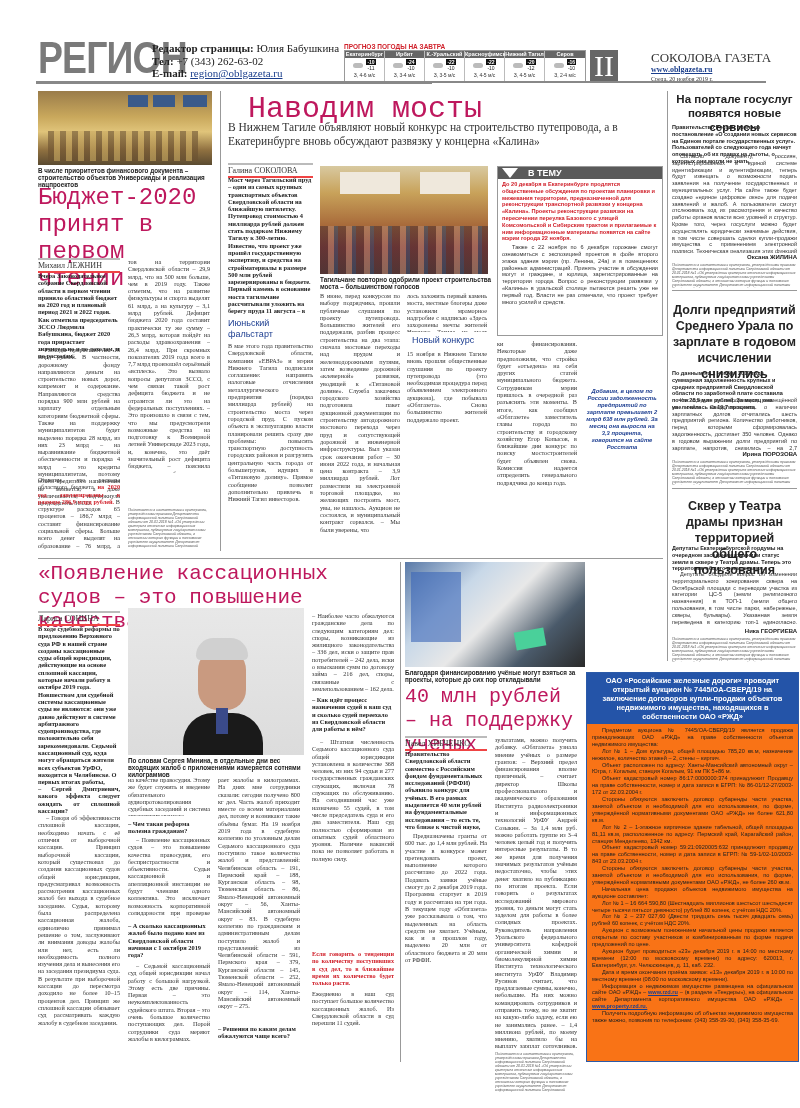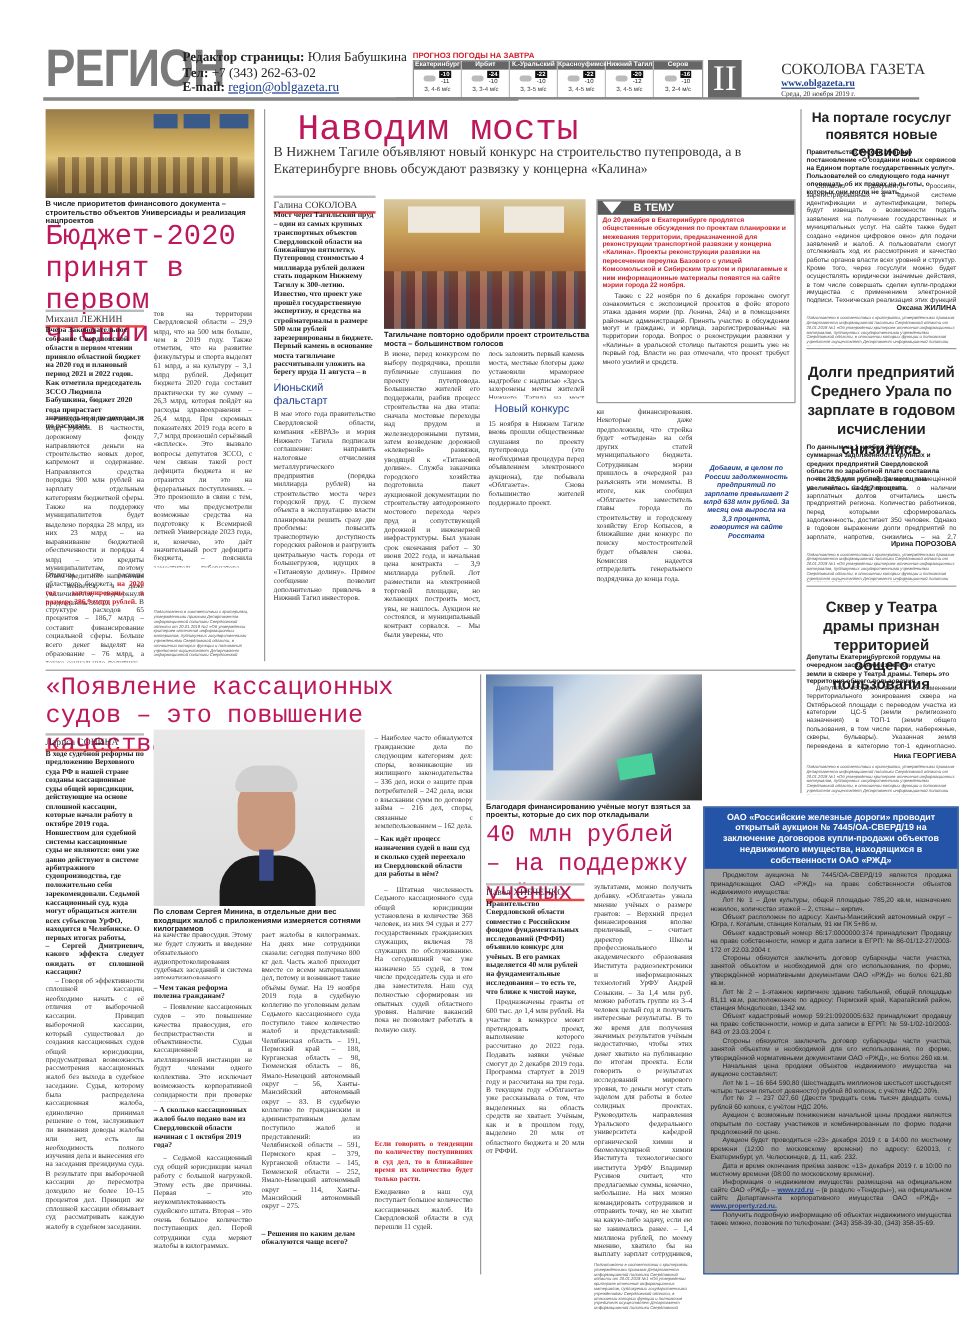--- a/index.html
+++ b/index.html
@@ -38,21 +38,21 @@
 .vrule{background:#999;width:1px}
 .hrule{background:#999;height:1px}
 .subhead{font-family:"Liberation Sans",sans-serif;font-weight:normal;color:#1e3f91;font-size:11px}
 .tema{left:497px;top:166px;width:166px;height:170px;border:1px solid #999}
 .tema-head{height:12px;background:#5a5a5a;color:#fff;font-family:"Liberation Sans",sans-serif;font-weight:bold;font-size:9px;padding-left:30px;position:relative;line-height:12px}
 .tema-tri{position:absolute;left:4px;top:1px;width:0;height:0;border-left:8px solid transparent;border-right:8px solid transparent;border-top:10px solid #fff}
 .right-h{font-family:"Liberation Sans",sans-serif;font-weight:bold;font-size:11.5px;line-height:14px;text-align:center;color:#222}
 .right-body{font-family:"Liberation Sans",sans-serif;font-size:5.5px;line-height:6.8px;color:#333;text-align:justify}
 .right-lead{font-family:"Liberation Sans",sans-serif;font-size:5.5px;line-height:6.8px;font-weight:bold;color:#222}
 .right-author{font-family:"Liberation Sans",sans-serif;font-size:6px;font-weight:bold;text-align:right}
-.rzd{left:586px;top:672px;width:213px;height:390px;border:1px solid #2b5aa8;background:#a3a3a3}
+.rzd{left:586px;top:672px;width:213px;height:390px;border:1px solid #2b5aa8;background:#f97316}
 .rzd-head{background:#2454a8;color:#fff;font-family:"Liberation Sans",sans-serif;font-weight:bold;font-size:7.4px;line-height:9px;text-align:center;padding:3px 4px}
 .rzd-body{font-family:"Liberation Sans",sans-serif;font-size:5.6px;line-height:6.9px;color:#222;padding:3px 5px;text-align:justify}
 .rzd-body p{text-indent:10px}
 .rzd-body a{color:#1a3e8c;font-weight:bold;text-decoration:underline}
 .sidebar-blue{font-family:"Liberation Sans",sans-serif;font-weight:bold;font-style:italic;color:#1e3f91;font-size:5.8px;line-height:7px;text-align:center}
 </style>
 </head>
 <body>
 
 <div class="abs masthead-title">РЕГИОН</div>

